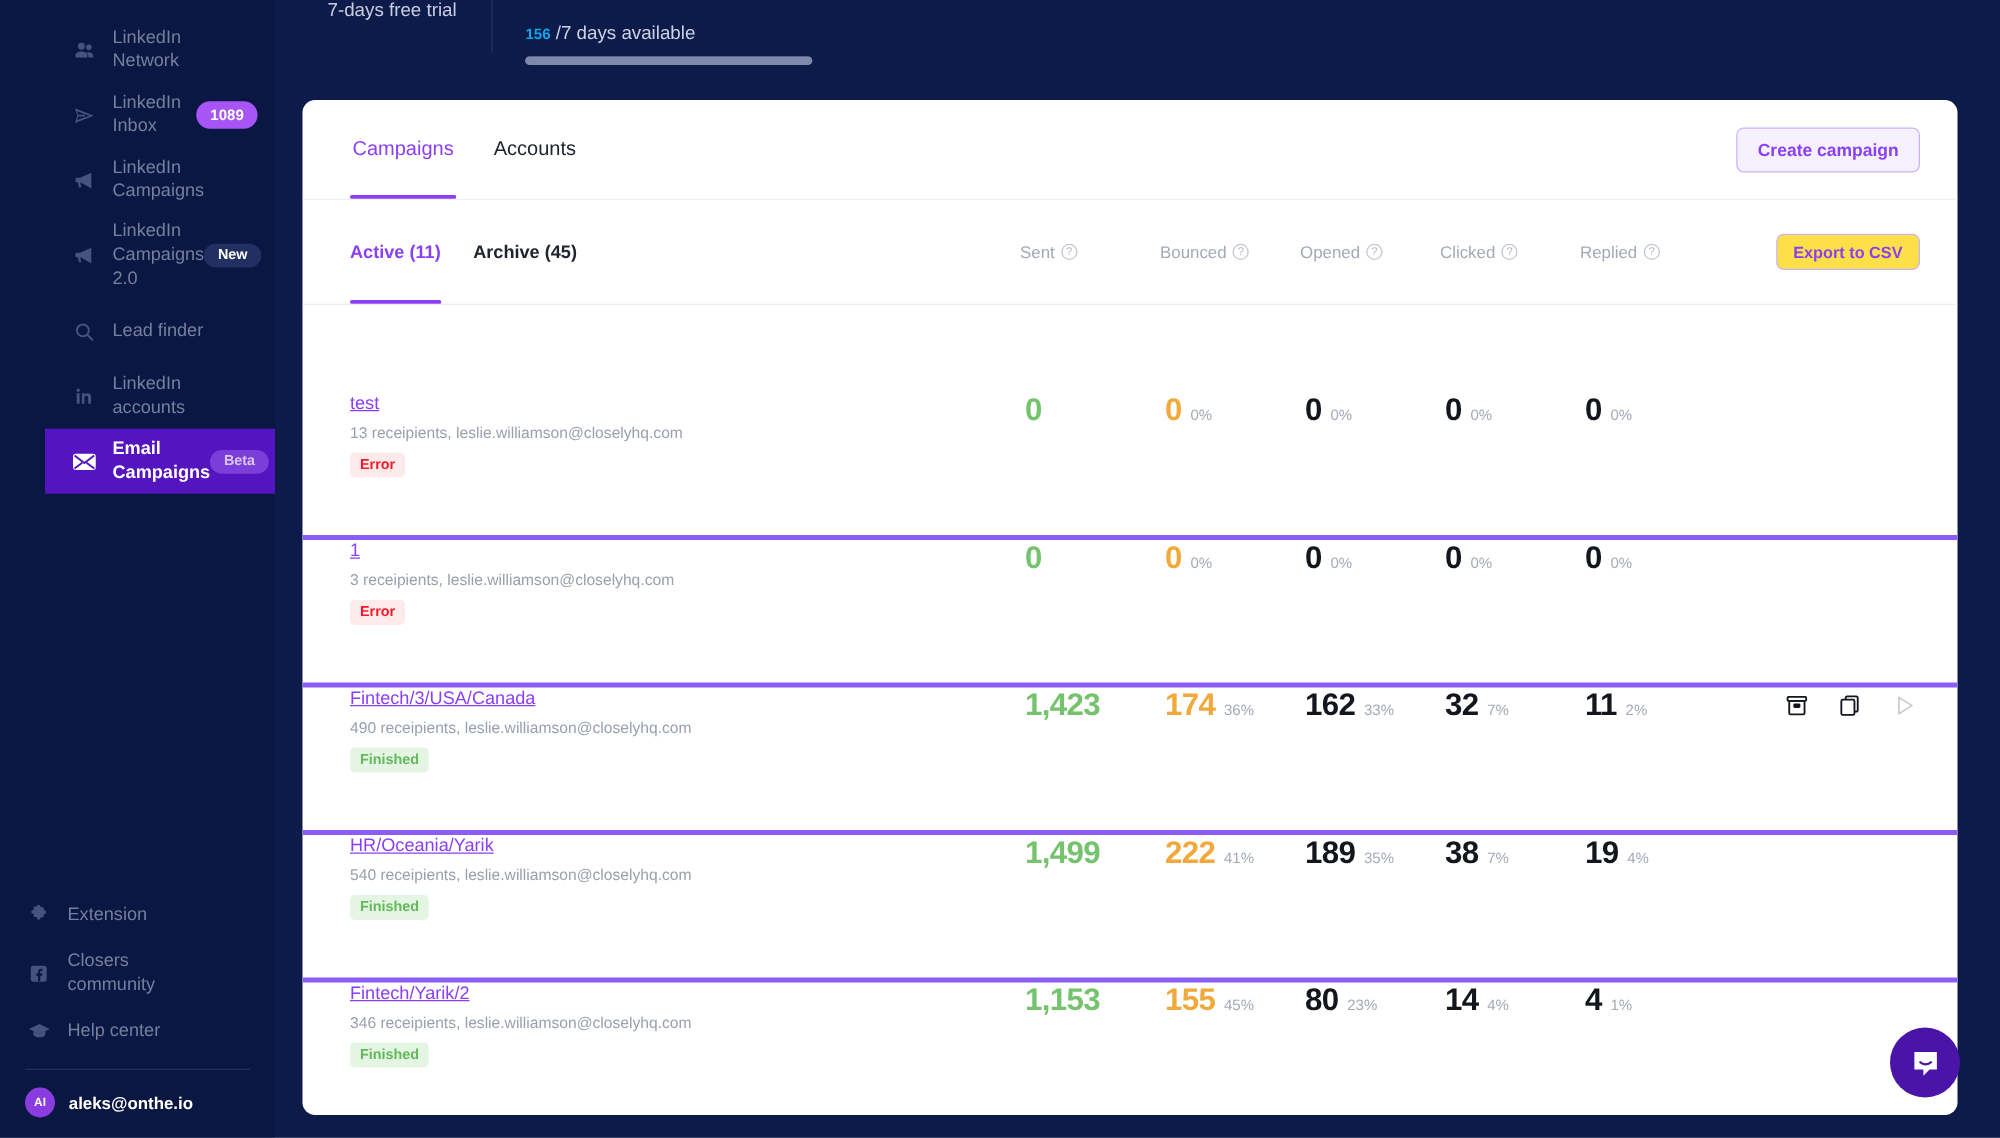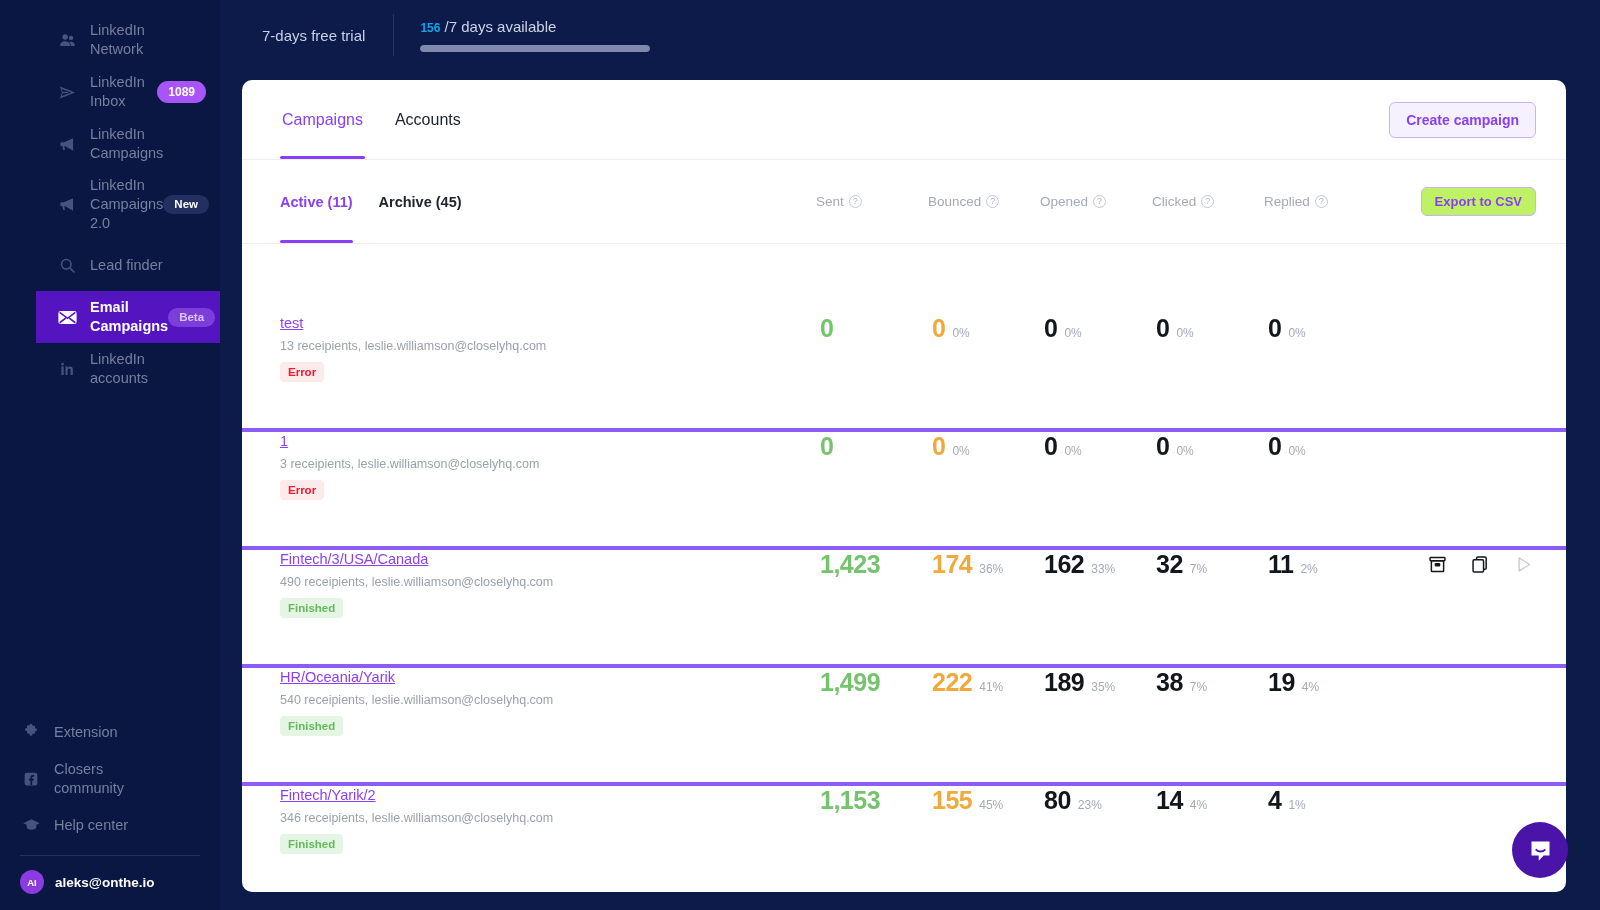--- a/index.html
+++ b/index.html
@@ -64,21 +64,21 @@
   .user-row { display: flex; align-items: center; padding: 4px 20px 0 20px; }
   .avatar {
     width: 24px; height: 24px; border-radius: 50%; background: #8b3ce0;
     color: #fff; font-size: 9.5px; font-weight: bold;
     display: flex; align-items: center; justify-content: center; flex: 0 0 24px;
   }
   .user-email { margin-left: 11px; color: #ffffff; font-size: 13.5px; font-weight: bold; }
 
   
   .main { flex: 1; height: 910px; position: relative; }
-  .topbar { height: 70px; display: flex; align-items: center; padding: 0 24px; }
+  .topbar { height: 70px; display: flex; padding: 0 24px; }
   .trial-label { color: #c9cfe3; font-size: 15px; margin-left: 18px; }
   .topbar-sep { width: 1px; height: 42px; background: #27335e; margin: 0 26px 0 28px; }
   .quota { display: flex; flex-direction: column; justify-content: center; }
   .quota-line { font-size: 15px; color: #cdd3e6; }
   .quota-num { color: #0ea5e9; font-weight: bold; font-size: 12px; }
   .quota-bar {
     margin-top: 10px; width: 230px; height: 7px; border-radius: 4px; background: #2c3a66;
     overflow: hidden;
   }
   .quota-fill { height: 100%; width: 100%; background: #7e89ac; border-radius: 4px; }
@@ -129,21 +129,21 @@
     width: 112px; display: flex; align-items: center; justify-content: flex-start;
     color: #a4a9b6; font-size: 13.5px; cursor: default;
   }
   .qmark {
     display: inline-flex; align-items: center; justify-content: center;
     width: 13px; height: 13px; border: 1px solid #c3c7d2; border-radius: 50%;
     font-size: 9px; color: #b0b5c1; margin-left: 5px; line-height: 1;
   }
   .export-wrap { width: 160px; display: flex; justify-content: flex-end; }
   .btn-export {
-    border: 1px solid #cbb2f7; background: #bef264; color: #8b3ff5;
+    border: 1px solid #cbb2f7; background: #fde047; color: #8b3ff5;
     font-weight: bold; font-size: 13px; padding: 6px 13px; border-radius: 6px; cursor: pointer;
   }
 
   
   .rows { position: absolute; left: 0; right: 0; top: 234px; bottom: 0; overflow: hidden; }
   .row {
     display: flex; align-items: flex-start; height: 118px;
     padding: 0 26px 0 38px; border-bottom: 4px solid #8b5cf6;
   }
   .row-info { width: 330px; flex: 0 0 330px; }
@@ -229,38 +229,38 @@
       <div class="nav-item">
         <span class="ic">
           <svg width="19" height="19" viewBox="0 0 24 24" fill="none" stroke="currentColor" stroke-width="2">
               <circle cx="10.5" cy="10.5" r="6"></circle>
               <path d="m15 15 5 5" stroke-linecap="round"></path>
             </svg>
         </span>
         <span class="nav-label">Lead finder</span>
       </div>
 
+      <div class="nav-item">
+        <span class="ic">
+          <svg width="18" height="18" viewBox="0 0 24 24" fill="currentColor">
+              <path d="M4.5 8.8h3.1V20H4.5V8.8Zm1.55-5a1.8 1.8 0 1 1 0 3.6 1.8 1.8 0 0 1 0-3.6ZM10 8.8h3v1.55h.05c.42-.8 1.45-1.65 2.98-1.65 3.19 0 3.78 2.1 3.78 4.83V20h-3.1v-5.55c0-1.32-.02-3.03-1.85-3.03-1.85 0-2.13 1.44-2.13 2.93V20H10V8.8Z"></path>
+            </svg>
+        </span>
+        <span class="nav-label">LinkedIn accounts</span>
+      </div>
+
       <div class="nav-item active">
         <span class="ic">
           <svg width="21" height="21" viewBox="0 0 24 24" fill="none" stroke="currentColor" stroke-width="1.8">
               <rect x="2.5" y="5.5" width="19" height="13" rx="1.5" fill="#fff" stroke="#fff"></rect>
               <path d="M3 6.2 12 13l9-6.8M3 18l7-5.2M21 18l-7-5.2" stroke="#5414c0"></path>
             </svg>
         </span>
         <span class="nav-label">Email Campaigns</span>
         <span class="pill beta">Beta</span>
-      </div>
-
-      <div class="nav-item">
-        <span class="ic">
-          <svg width="18" height="18" viewBox="0 0 24 24" fill="currentColor">
-              <path d="M4.5 8.8h3.1V20H4.5V8.8Zm1.55-5a1.8 1.8 0 1 1 0 3.6 1.8 1.8 0 0 1 0-3.6ZM10 8.8h3v1.55h.05c.42-.8 1.45-1.65 2.98-1.65 3.19 0 3.78 2.1 3.78 4.83V20h-3.1v-5.55c0-1.32-.02-3.03-1.85-3.03-1.85 0-2.13 1.44-2.13 2.93V20H10V8.8Z"></path>
-            </svg>
-        </span>
-        <span class="nav-label">LinkedIn accounts</span>
       </div>
     </nav>
 
     <div class="nav-bottom">
       <div class="nav-item">
         <span class="ic">
           <svg width="18" height="18" viewBox="0 0 24 24" fill="currentColor">
               <path d="M10 3a2 2 0 0 1 4 0v.6h2.4c.6 0 1 .4 1 1V7h.6a2 2 0 1 1 0 4h-.6v2.4c0 .6-.4 1-1 1H14v.6a2 2 0 1 1-4 0V14H7.6c-.6 0-1-.4-1-1V10.6H6a2 2 0 1 1 0-4h.6V4c0-.6.4-1 1-1H10V3Z"></path>
             </svg>
         </span>

